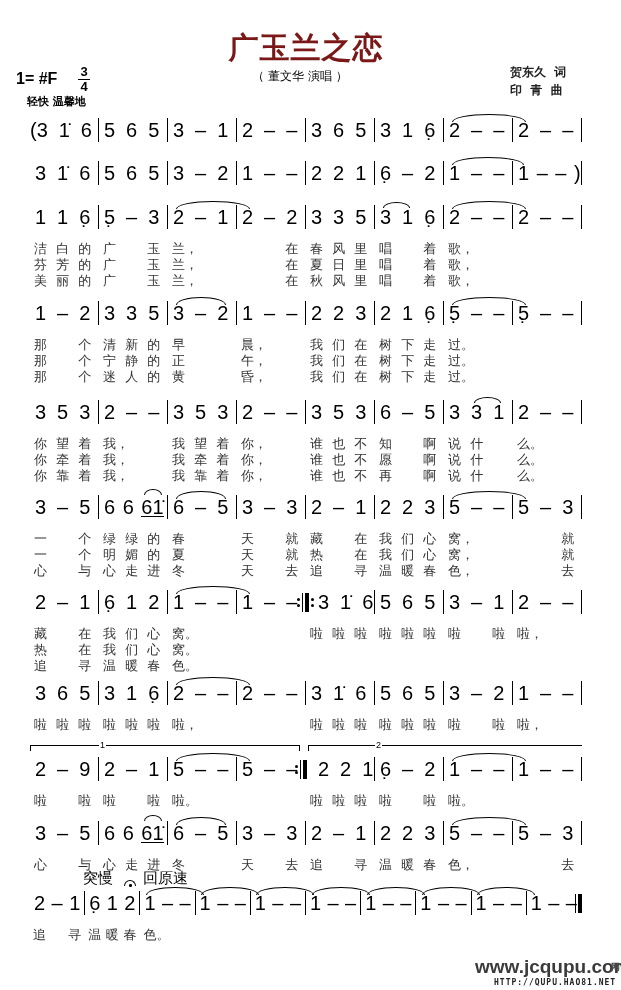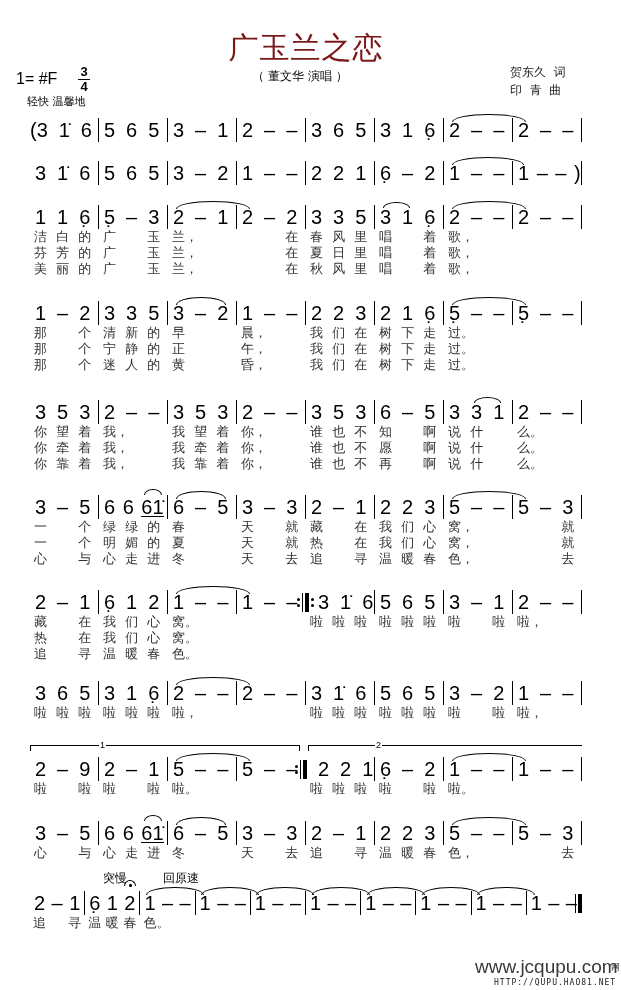--- a/index.html
+++ b/index.html
@@ -1,36 +1,36 @@
 <!DOCTYPE html>
 <html><head>
 <meta charset="utf-8">
 <style>
   body{margin:0;background:#fff;}
   #page{position:relative;width:621px;height:990px;overflow:hidden;background:#fff;color:#000;font-family:"DejaVu Sans",sans-serif;}
-  .abs{position:absolute;}
+  .abs{position:absolute;font-weight:bold;}
   .title{left:0;width:612px;top:30px;text-align:center;font-size:30px;line-height:36px;color:#7a1818;letter-spacing:1px;}
   .performer{left:0;width:600px;top:68px;text-align:center;font-size:12px;font-weight:normal;line-height:16px;}
   .key{left:16px;top:70px;font-family:"Liberation Sans",sans-serif;font-size:16px;line-height:18px;}
   .timesig{left:78px;top:66px;width:12px;font-family:"Liberation Sans",sans-serif;font-weight:bold;font-size:13px;text-align:center;line-height:12px;}
   .timesig .num{display:block;border-bottom:1.3px solid #000;padding-bottom:1px;}
   .timesig .den{display:block;padding-top:1px;}
   .tempo{left:27px;top:95px;font-size:11px;line-height:14px;font-family:"DejaVu Serif",serif;}
   .credit{left:510px;font-size:12px;line-height:16px;font-family:"DejaVu Serif",serif;white-space:pre;color:#222;}
 
   .sys{position:absolute;left:30px;width:552px;}
   .row{display:flex;}
   .notes{height:24px;}
   .m{flex:0 0 69px;box-sizing:border-box;height:24px;line-height:24px;padding-left:5px;border-right:1.3px solid #000;
      font-family:"Liberation Sans",sans-serif;font-size:20px;white-space:pre;word-spacing:5.4px;color:#000;}
   .m.p0{padding-left:0;}
   .m.ws2{word-spacing:2px;}
   .m.padr{padding-left:12px;}
   .nob{border-right:none !important;}
-  .lyrics-block{margin-top:0;}
+  .lyrics-block{margin-top:12px;}
   .lyr{height:16px;}
   .l{flex:0 0 69px;box-sizing:border-box;padding-left:4px;font-size:13px;line-height:16px;white-space:pre;word-spacing:5px;color:#333;font-family:"DejaVu Serif",serif;}
   .tight .m{flex-basis:55.2px;padding-left:4px;word-spacing:0.9px;}
   .tight .l{flex-basis:55.2px;padding-left:3px;word-spacing:0.5px;}
 
   .tie{position:absolute;top:-4px;height:8px;border:1px solid #000;border-bottom:none;border-radius:50% 50% 0 0 / 100% 100% 0 0;box-sizing:border-box;}
   .slur-s{top:-3px;height:6px;}
   .uline{position:absolute;top:21px;height:1.2px;background:#000;}
 
   .rep{position:absolute;top:3px;height:19px;display:flex;align-items:stretch;}
@@ -41,21 +41,21 @@
   .dots::before,.dots::after{content:"";position:absolute;left:0;width:3px;height:3px;background:#000;border-radius:50%;}
   .dots::before{top:5px;} .dots::after{top:11px;}
 
   .volta{position:absolute;top:-12px;height:6px;border-top:1px solid #000;box-sizing:border-box;}
   .v1{left:0;width:270px;border-left:1px solid #000;border-right:1px solid #000;}
   .v2{left:278px;width:274px;border-left:1px solid #000;}
   .vlabel{position:absolute;top:-6px;font-size:9px;line-height:10px;background:#fff;padding:0 1px;font-family:"Liberation Sans",sans-serif;}
 
   .fermata{position:absolute;left:94px;top:-11px;width:12px;height:6px;border:1px solid #000;border-bottom:none;border-radius:50% 50% 0 0 / 100% 100% 0 0;box-sizing:border-box;}
   .fermata::after{content:"";position:absolute;left:4px;top:3px;width:2.5px;height:2.5px;background:#000;border-radius:50%;}
-  .mark{position:absolute;top:-20px;font-size:12px;line-height:14px;font-family:Liberation Serif, serif;margin-left:20px;}
+  .mark{position:absolute;top:-20px;font-size:15px;line-height:14px;font-family:Liberation Serif, serif;}
 
   .footnote{left:213px;top:921px;font-size:11.5px;font-weight:bold;line-height:16px;color:#111;white-space:pre;}
   .wm-site{left:475px;top:956px;font-size:19px;line-height:22px;color:#3a3a3a;font-family:"Liberation Sans",sans-serif;}
   .wm-glyph{left:611px;top:962px;font-size:9px;line-height:10px;color:#444;}
   .wm-url{left:494px;top:978px;font-size:8px;line-height:10px;letter-spacing:1px;color:#222;font-family:"DejaVu Sans Mono",monospace;}
 </style>
 </head>
 <body>
 
 <div id="page">

